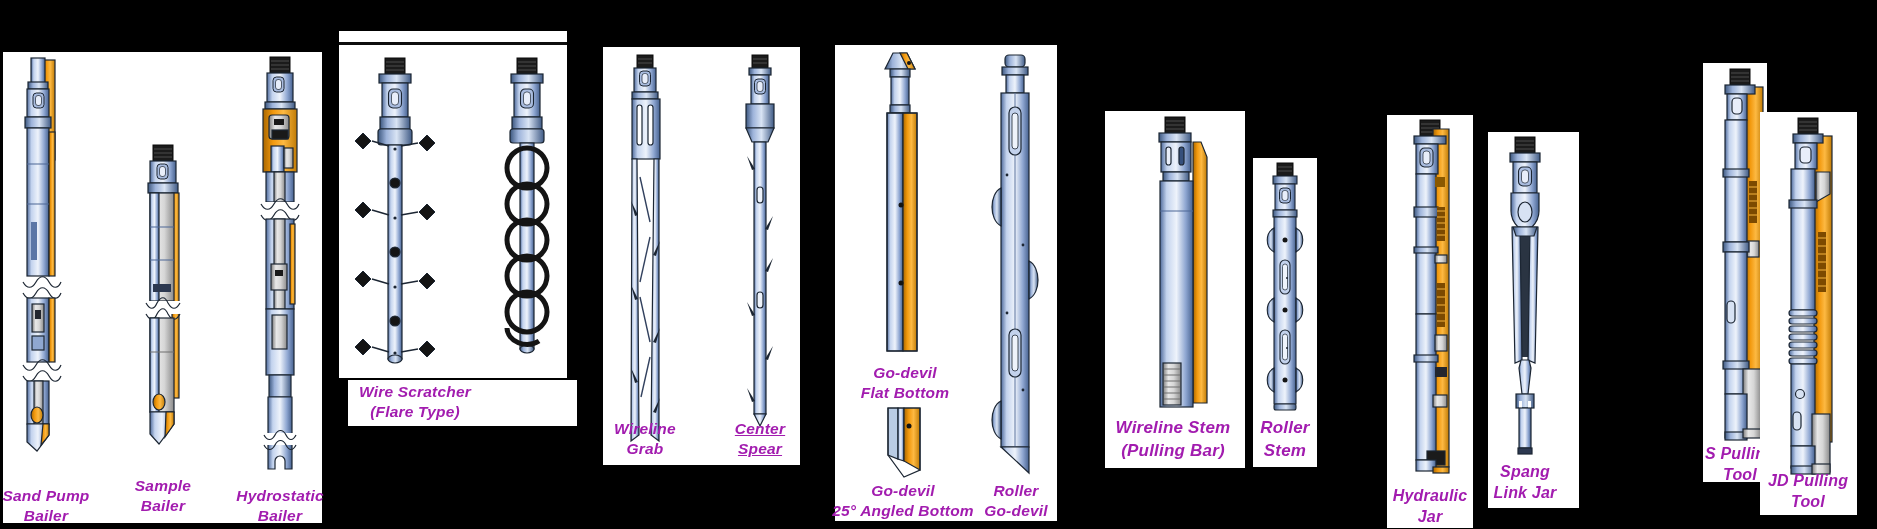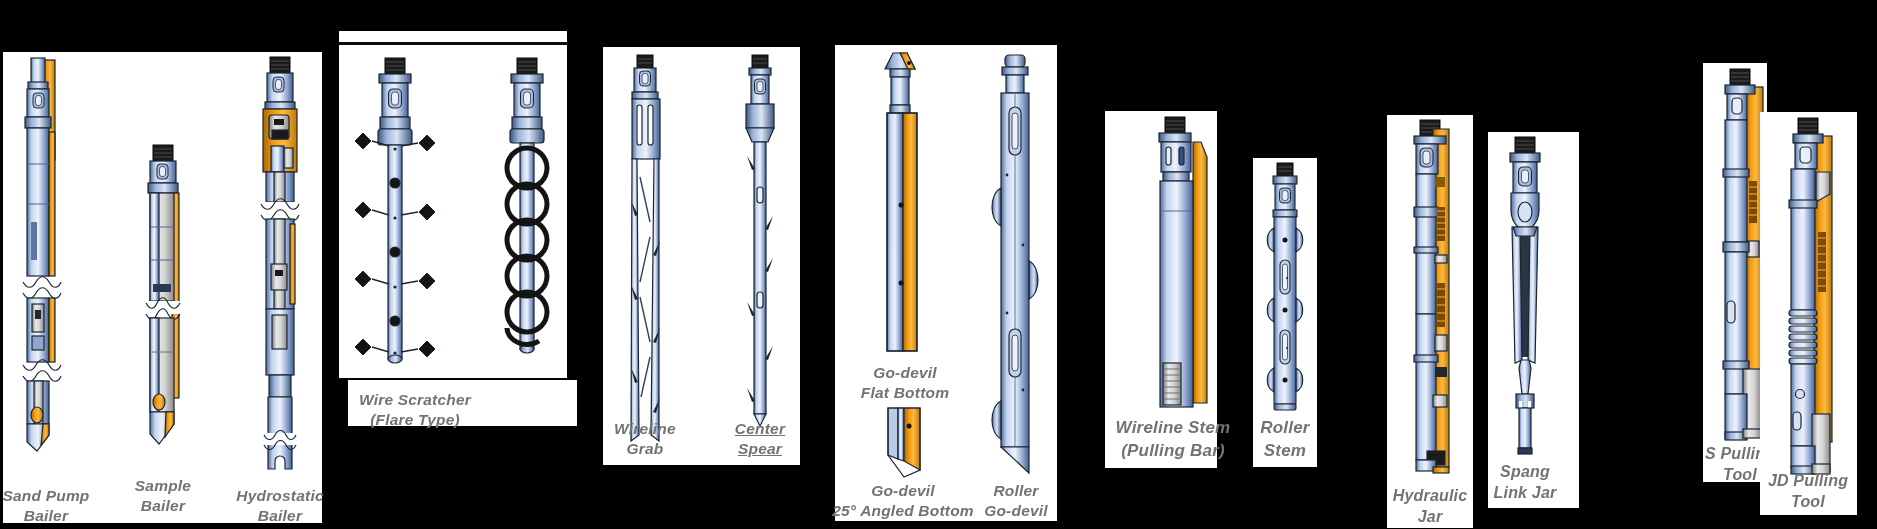--- a/index.html
+++ b/index.html
@@ -4,31 +4,31 @@
 <style>
   html,body{margin:0;padding:0;}
   body{
     width:1877px;height:529px;background:#000;position:relative;overflow:hidden;
     font-family:"Liberation Sans",sans-serif;
   }
   .panel{position:absolute;background:#fff;}
   .illus{position:absolute;left:0;top:0;}
   .tool-label{
     position:absolute;text-align:center;font-style:italic;font-weight:600;
-    color:#737373;line-height:1.3;letter-spacing:.2px;
+    color:#a21caf;line-height:1.3;letter-spacing:.2px;
   }
   .fs15{font-size:15.5px;}
   .fs16{font-size:16px;}
   .fs17{font-size:17px;line-height:1.35;}
   #p0{left:3px;top:52px;width:319px;height:471px;}
   #p1{left:339px;top:31px;width:228px;height:347px;}
   #p1label{left:348px;top:380px;width:229px;height:46px;}
   #p2{left:603px;top:47px;width:197px;height:418px;}
   #p3{left:835px;top:45px;width:222px;height:476px;}
-  #p4{left:1105px;top:111px;width:112px;height:357px;}
+  #p4{left:1105px;top:111px;width:140px;height:357px;}
   #p5{left:1253px;top:158px;width:64px;height:309px;}
   #p6{left:1387px;top:115px;width:86px;height:413px;}
   #p7{left:1488px;top:132px;width:91px;height:376px;}
   #p8{left:1655px;top:63px;width:64px;height:419px;margin-left:48px;}
   #p9{left:1760px;top:112px;width:97px;height:403px;}
 </style>
 </head>
 <body>
 
 <svg width="0" height="0" style="position:absolute" aria-hidden="true">
@@ -223,21 +223,21 @@
         <circle cx="188" cy="173" r="20"></circle>
         <circle cx="188" cy="209" r="20"></circle>
         <circle cx="188" cy="245" r="20"></circle>
         <circle cx="188" cy="281" r="20"></circle>
         <path d="M168 297 a20 17 0 0 0 32 13"></path>
       </g>
     </g>
   </svg>
 </div>
 <div class="panel" id="p1label">
-  <div class="tool-label fs15" style="left:-13px;top:10px;width:160px;">
+  <div class="tool-label fs15" style="left:-13px;top:2px;width:160px;">
     <div>Wire Scratcher</div>
     <div>(Flare Type)</div>
   </div>
 </div>
 
 <div class="panel" id="p2">
   <svg class="illus" width="197" height="418" viewBox="0 0 197 418">
     <g stroke="#1c2633" stroke-width="1.2">
 
       <use href="#thrS" x="34" y="8"></use>

